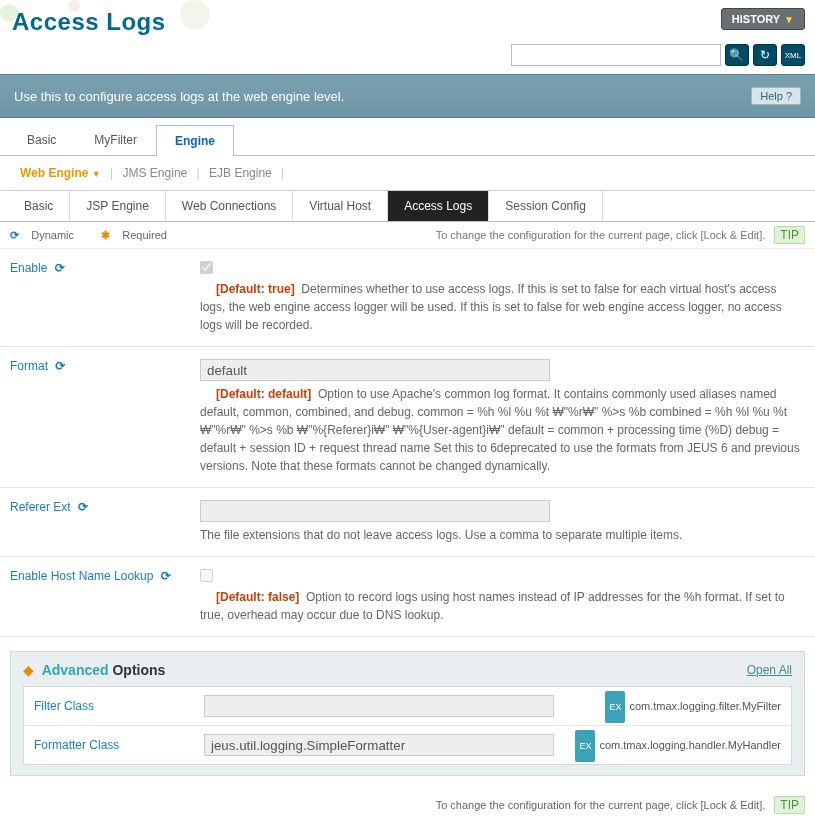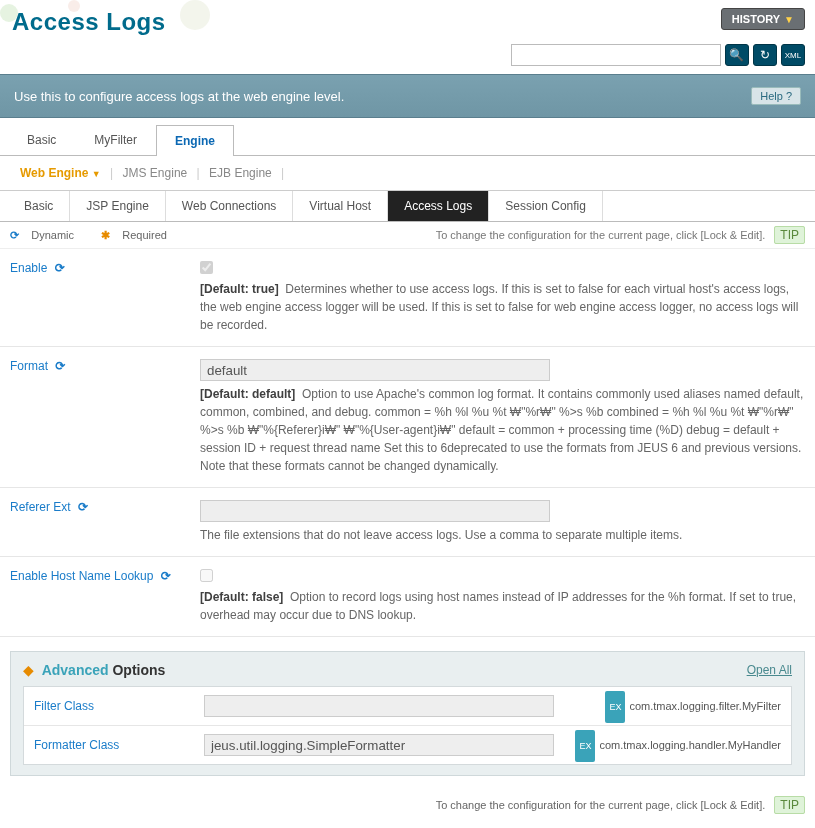--- a/index.html
+++ b/index.html
@@ -32,21 +32,21 @@
 .meta-row { display: flex; justify-content: space-between; align-items: center; padding: 6px 10px; font-size: 11px; color: #666; border-bottom: 1px solid #eee; }
 .meta-left span { margin-right: 12px; }
 .dyn-icon { color: #1a7cc9; font-weight: bold; margin-right: 3px; }
 .req-icon { color: #e78b00; font-weight: bold; margin-right: 3px; }
 .tip-link { color: #777; }
 .tip-badge { background: #dff3d9; border: 1px solid #b8dca6; color: #5a8a3c; font-size: 12px; padding: 1px 5px; border-radius: 2px; margin-left: 6px; }
 .form-row { display: flex; border-bottom: 1px solid #e6e6e6; padding: 12px 10px; }
 .form-label { width: 190px; color: #1a7cc9; font-size: 12px; flex-shrink: 0; }
 .form-label .dyn-icon { margin-left: 4px; }
 .form-body { flex: 1; font-size: 12px; color: #666; line-height: 1.5; }
-.form-body .default { color: #404040; font-weight: bold; }
+.form-body .default { color: #c2410c; font-weight: bold; margin-left: 16px; }
 .form-body input[type=text] { width: 350px; height: 22px; border: 1px solid #ccc; background: #eee; padding: 0 6px; color: #555; margin-bottom: 4px; }
 .form-body input[type=checkbox] { margin-bottom: 6px; }
 .adv-box { margin: 14px 10px; border: 1px solid #cfd8da; background: #e9eff0; padding: 10px 12px; }
 .adv-head { display: flex; justify-content: space-between; align-items: center; margin-bottom: 8px; }
 .adv-title { font-size: 14px; }
 .adv-title .em { color: #3aa3b9; font-weight: bold; }
 .adv-title .bold { font-weight: bold; color: #333; }
 .adv-open { color: #4a8a8f; text-decoration: underline; font-size: 12px; cursor: pointer; }
 .adv-shield { color: #e78b00; margin-right: 4px; }
 .adv-inner { background: #fff; border: 1px solid #d4dadc; }

